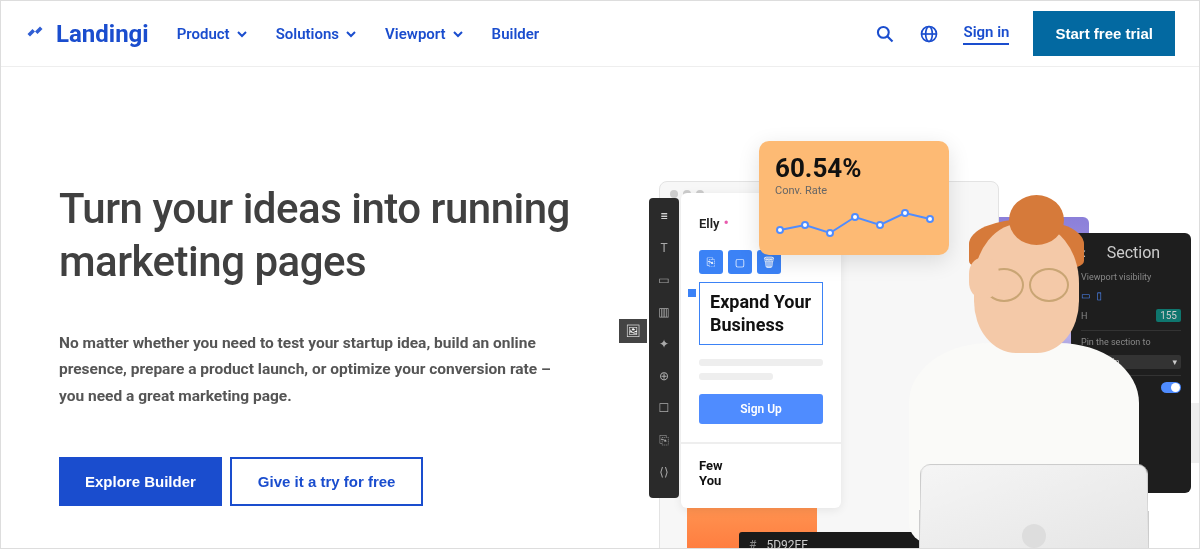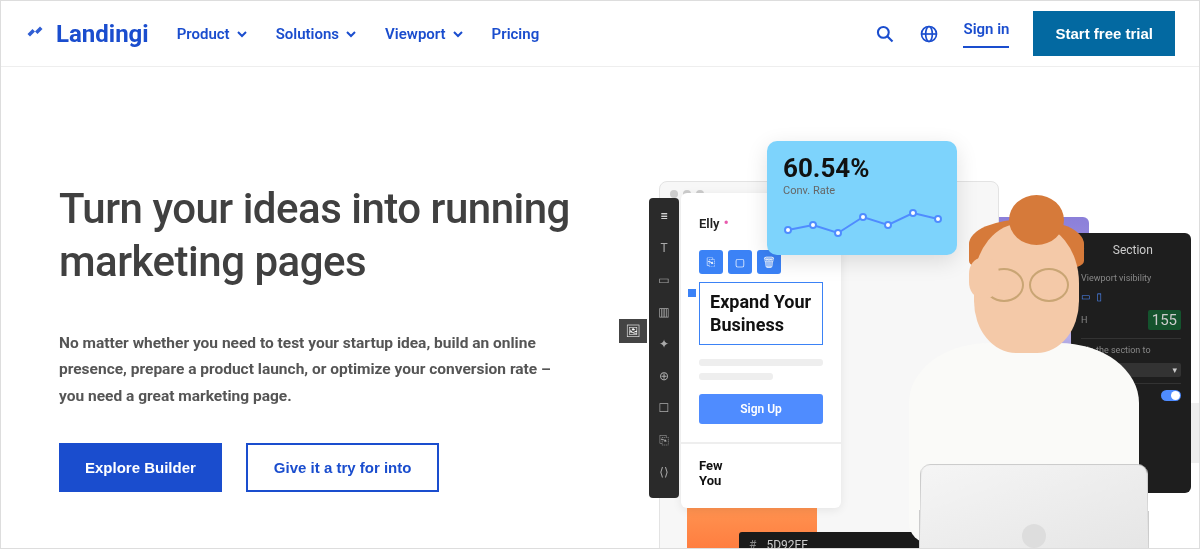--- a/index.html
+++ b/index.html
@@ -8,37 +8,37 @@
 
 .header { height: 66px; display: flex; align-items: center; padding: 0 24px; border-bottom: 1px solid #eee; justify-content: space-between; }
 .header-left { display: flex; align-items: center; gap: 28px; }
 .logo { display: flex; align-items: center; gap: 11px; color: #1a4dce; font-weight: 700; font-size: 24px; }
 .logo-icon { width: 20px; height: 20px; display: inline-flex; }
 .nav { display: flex; gap: 28px; }
 .nav-item { display: flex; align-items: center; gap: 6px; color: #1a4dce; font-weight: 600; font-size: 15px; cursor: pointer; }
 .chevron-icon { width: 12px; height: 12px; display: inline-flex; }
 .header-right { display: flex; align-items: center; gap: 24px; }
 .icon-btn { width: 20px; height: 20px; color: #1a4dce; cursor: pointer; display: inline-flex; }
-.sign-in { color: #1a4dce; font-weight: 600; font-size: 15px; cursor: pointer; border-bottom: 2px solid #1a4dce; padding-bottom: 8px; }
+.sign-in { color: #1a4dce; font-weight: 600; font-size: 15px; cursor: pointer; border-bottom: 2px solid #1a4dce; padding-bottom: 2px; }
 .cta-btn { background: #0369a1; color: #fff; padding: 14px 22px; font-weight: 600; font-size: 15px; cursor: pointer; border: none; }
 
 
 .hero { display: flex; padding: 0 0 0 58px; height: calc(100% - 66px); position: relative; }
 .hero-left { width: 540px; padding-top: 116px; }
 .hero-title { font-size: 42px; font-weight: 500; color: #404040; line-height: 1.25; letter-spacing: -0.5px; }
 .hero-sub { margin-top: 42px; font-size: 15.5px; color: #555; line-height: 1.7; max-width: 500px; font-weight: bold; }
-.hero-buttons { margin-top: 34px; display: flex; gap: 24px; }
+.hero-buttons { margin-top: 48px; display: flex; gap: 8px; }
 .btn-primary { background: #1a4dce; color: #fff; border: none; padding: 16px 26px; font-weight: 700; font-size: 15px; cursor: pointer; }
 .btn-outline { background: #fff; color: #1a4dce; border: 2px solid #1a4dce; padding: 14px 26px; font-weight: 700; font-size: 15px; cursor: pointer; }
 
 
 .hero-right { position: absolute; right: 0; top: 66px; width: 560px; height: 483px; }
 
 
-.conv-card { position: absolute; top: 8px; left: 128px; width: 190px; background: #7dd3fc; border-radius: 10px; box-shadow: 0 6px 22px rgba(0,0,0,0.12); padding: 12px 16px 10px; z-index: 4; }
+.conv-card { position: absolute; top: 8px; left: 120px; width: 190px; background: #fdba74; border-radius: 10px; box-shadow: 0 6px 22px rgba(0,0,0,0.12); padding: 12px 16px 10px; z-index: 4; }
 .conv-num { font-size: 26px; font-weight: 700; color: #111; }
 .conv-label { font-size: 11px; color: #666; margin-top: 1px; }
 .conv-chart { margin-top: 8px; }
 
 
 .browser-frame { position: absolute; top: 48px; left: 20px; width: 340px; height: 430px; background: #f7f7f7; border-radius: 8px 8px 0 0; border: 1px solid #e3e3e3; z-index: 1; }
 .browser-dots { display: flex; gap: 5px; padding: 8px 10px; }
 .browser-dots span { width: 8px; height: 8px; border-radius: 50%; background: #ccc; }
 
 
@@ -61,24 +61,24 @@
 .page-line.short { width: 60%; }
 .page-signup { margin-top: 14px; background: #4f8cff; color: #fff; text-align: center; padding: 8px 0; font-size: 12px; font-weight: 600; border-radius: 3px; }
 .page-sep { height: 2px; background: #eee; margin: 18px -18px 14px; }
 .page-story { font-size: 13px; font-weight: 700; color: #111; }
 
 
 .landscape { position: absolute; top: 84px; right: 110px; width: 210px; height: 200px; background: linear-gradient(180deg, #8b7fd9 0%, #a79ce6 40%, #b8b0eb 60%, #5a5a7a 100%); border-radius: 6px; z-index: 0; }
 
 
 .inspector { position: absolute; top: 100px; right: 8px; width: 120px; height: 260px; background: #1e1e1e; border-radius: 6px; padding: 10px 10px; z-index: 2; font-size: 9px; color: #888; }
-.inspector-title { color: #ccc; font-size: 12px; margin-bottom: 16px; display: flex; justify-content: space-between; align-items: center; text-align: right; }
+.inspector-title { color: #ccc; font-size: 16px; margin-bottom: 10px; display: flex; justify-content: space-between; align-items: center; text-align: right; }
 .inspector-row { display: flex; justify-content: space-between; align-items: center; margin-bottom: 8px; }
 .inspector-icons { display: flex; gap: 6px; color: #4f8cff; font-size: 10px; }
-.inspector-val { background: #14532d; padding: 1px 4px; border-radius: 2px; color: #ccc; font-size: 15px; }
+.inspector-val { background: #0f766e; padding: 1px 4px; border-radius: 2px; color: #ccc; font-size: 10px; }
 .inspector-sep { height: 1px; background: #333; margin: 6px 0; }
 .inspector-toggle { width: 20px; height: 11px; background: #4f8cff; border-radius: 6px; position: relative; }
 .inspector-toggle::after { content: ""; position: absolute; right: 1px; top: 1px; width: 9px; height: 9px; background: #fff; border-radius: 50%; }
 .inspector-select { background: #333; padding: 2px 4px; border-radius: 2px; color: #ccc; font-size: 9px; display: flex; justify-content: space-between; align-items: center; }
 .inspector-extra { position: absolute; top: 270px; right: -4px; width: 40px; height: 60px; background: #eee; border-radius: 4px; z-index: 1; }
 
 
 .orange-scape { position: absolute; bottom: 18px; left: 48px; width: 130px; height: 105px; background: linear-gradient(180deg, #ff9a56 0%, #ff7a3d 60%, #4a3a3a 100%); border-radius: 6px; z-index: 1; }
 
 
@@ -133,21 +133,21 @@
       </div>
       <div class="nav-item">
         <span>Viewport</span>
         <span class="chevron-icon">
             <svg viewBox="0 0 12 12">
               <path d="M2 4 L6 8 L10 4" stroke="#1a4dce" stroke-width="2" fill="none"></path>
             </svg>
           </span>
       </div>
       <div class="nav-item">
-        <span>Pricing</span>
+        <span>Builder</span>
       </div>
     </div>
   </div>
   <div class="header-right">
     <span class="icon-btn">
       <svg viewBox="0 0 24 24" fill="none" stroke="#1a4dce" stroke-width="2.5">
           <circle cx="10" cy="10" r="6.5"></circle>
           <line x1="15" y1="15" x2="21" y2="21"></line>
         </svg>
     </span>
@@ -162,21 +162,21 @@
     <button class="cta-btn">Start free trial</button>
   </div>
 </div>
 
 <div class="hero">
   <div class="hero-left">
     <h1 class="hero-title">Turn your ideas into running marketing pages</h1>
     <p class="hero-sub">No matter whether you need to test your startup idea, build an online presence, prepare a product launch, or optimize your conversion rate – you need a great marketing page.</p>
     <div class="hero-buttons">
       <button class="btn-primary">Explore Builder</button>
-      <button class="btn-outline">Give it a try for into</button>
+      <button class="btn-outline">Give it a try for free</button>
     </div>
   </div>
 
   <div class="hero-right">
 
     <div class="browser-frame">
       <div class="browser-dots">
           <span></span>
           <span></span>
           <span></span>

